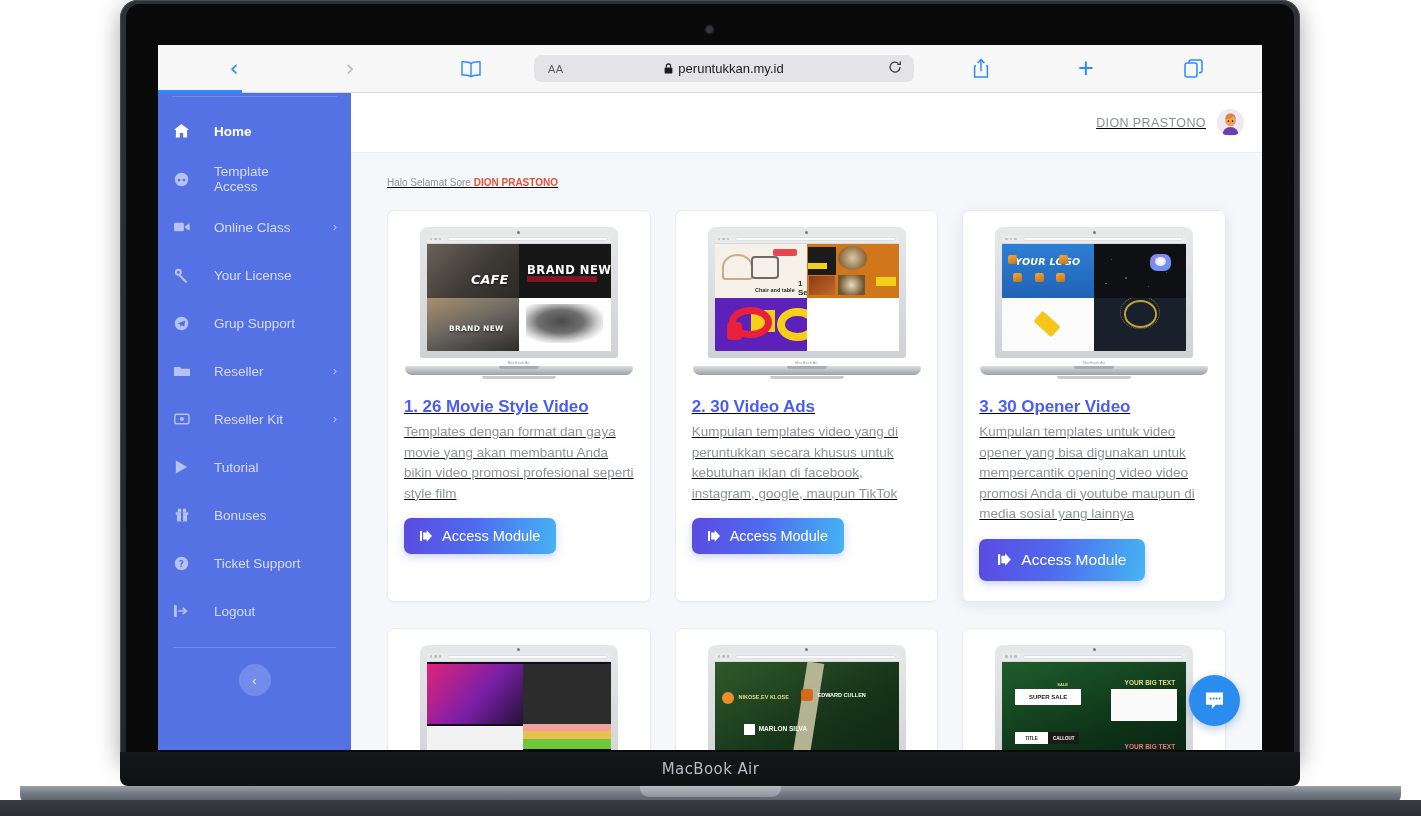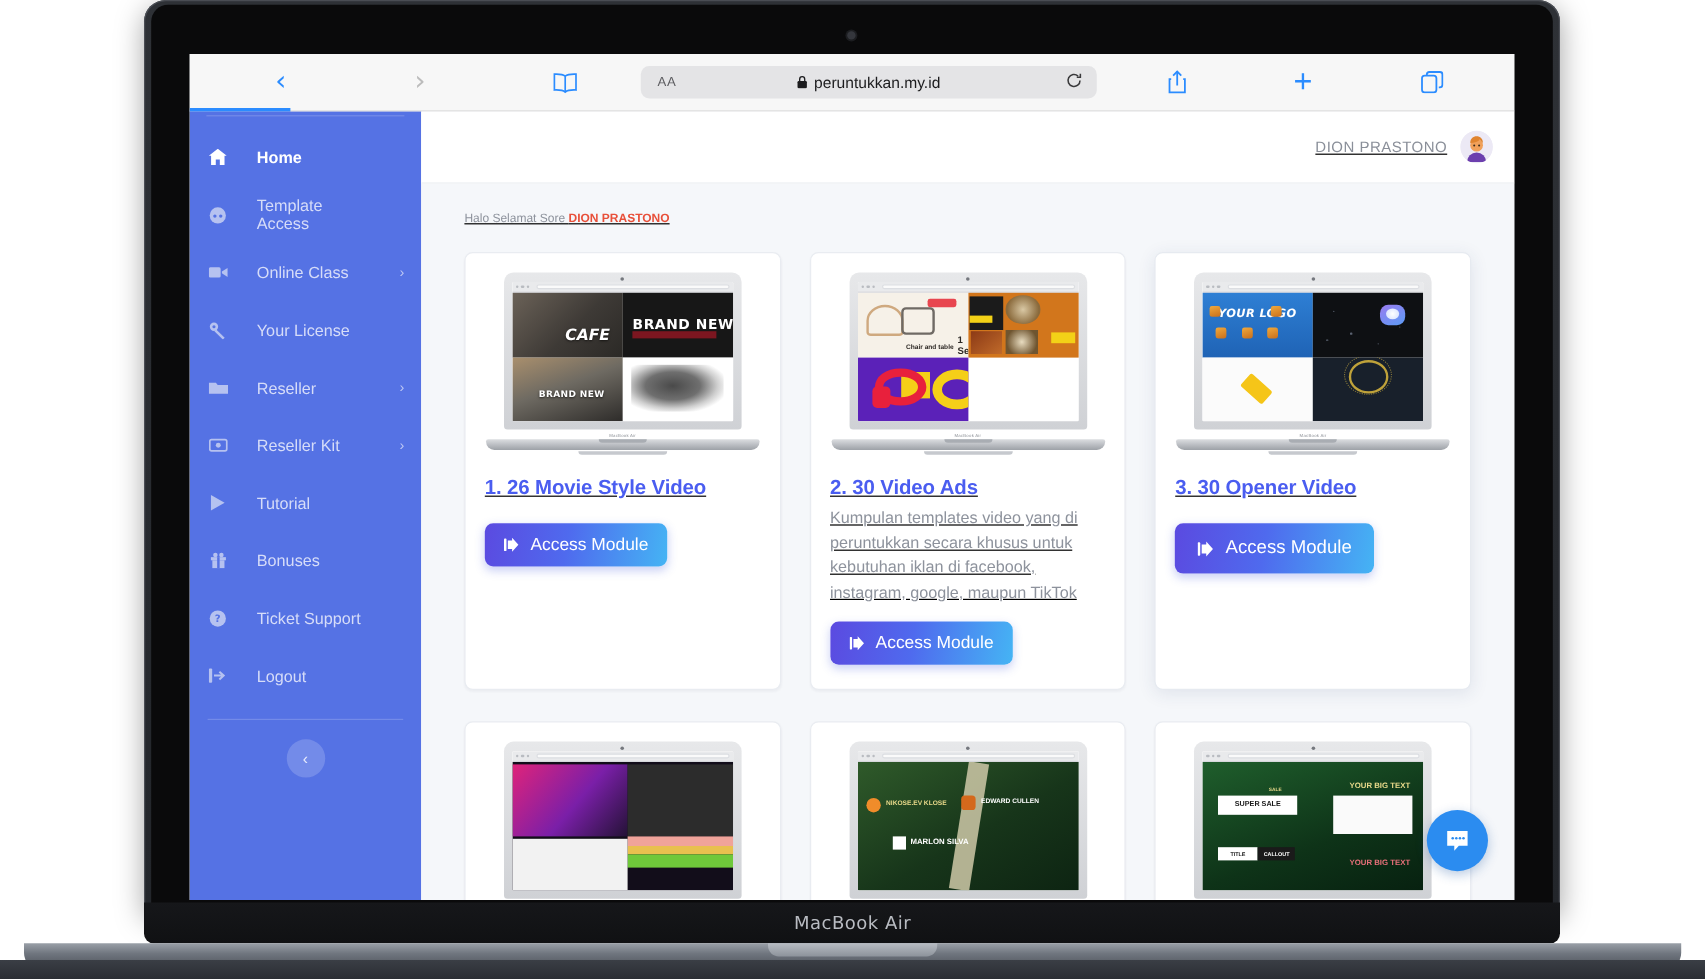--- a/index.html
+++ b/index.html
@@ -467,20 +467,30 @@
               <svg width="15" height="15" viewBox="0 0 16 16" fill="#c7d0f3">
                 <circle cx="4.6" cy="4.6" r="3.7"></circle>
                 <circle cx="4.6" cy="4.6" r="1.4" fill="#5572e4"></circle>
                 <path d="M6.6 7l7.5 7.4-1.6 1.5L5 8.6z"></path>
               </svg>
             </span>
             <span class="nav-label">Your License</span>
             <span class="caret"></span>
           </div>
 
+          <div class="nav-item">
+            <span class="ico">
+              <svg width="15" height="15" viewBox="0 0 16 16" fill="#c7d0f3">
+                <circle cx="8" cy="8" r="7.2"></circle>
+                <path d="M12 4.8L3.9 8.1l2.3.7.9 2.6 1.3-1.8 2.5 1.9z" fill="#5572e4"></path>
+              </svg>
+            </span>
+            <span class="nav-label">Grup Support</span>
+            <span class="caret"></span>
+          </div>
 
           <div class="nav-item">
             <span class="ico">
               <svg width="16" height="13" viewBox="0 0 17 13" fill="#c7d0f3">
                 <path d="M0 1.6h6.3l1.6 2h9.1v7.8H0z"></path>
               </svg>
             </span>
             <span class="nav-label">Reseller</span>
             <span class="caret">›</span>
           </div>
@@ -598,20 +608,21 @@
                           </div>
                       </div>
                     </div>
                   </div>
                   <div class="mb-base"></div>
                   <div class="mb-foot"></div>
                   <div class="mb-word">MacBook Air</div>
                 </div>
               </div>
               <div class="card-title">1. 26 Movie Style Video</div>
+              <div class="card-desc">Templates dengan format dan gaya movie yang akan membantu Anda bikin video promosi profesional seperti style film</div>
               <button class="access-btn">
                 <svg width="15" height="14" viewBox="0 0 16 14" fill="#fff">
                   <path d="M7.2 3.2V0.8L12.8 7l-5.6 6.2v-2.4H3.4V3.2z"></path>
                   <rect x="0" y="1.4" width="2.2" height="11.2" rx=".8"></rect>
                 </svg>
                 <span>Access Module</span>
               </button>
             </div>
 
             <div class="card">
@@ -705,20 +716,21 @@
                           </div>
                       </div>
                     </div>
                   </div>
                   <div class="mb-base"></div>
                   <div class="mb-foot"></div>
                   <div class="mb-word">MacBook Air</div>
                 </div>
               </div>
               <div class="card-title">3. 30 Opener Video</div>
+              <div class="card-desc">Kumpulan templates untuk video opener yang bisa digunakan untuk mempercantik opening video video promosi Anda di youtube maupun di media sosial yang lainnya</div>
               <button class="access-btn big">
                 <svg width="16" height="15" viewBox="0 0 16 14" fill="#fff">
                   <path d="M7.2 3.2V0.8L12.8 7l-5.6 6.2v-2.4H3.4V3.2z"></path>
                   <rect x="0" y="1.4" width="2.2" height="11.2" rx=".8"></rect>
                 </svg>
                 <span>Access Module</span>
               </button>
             </div>
           </div>
 

